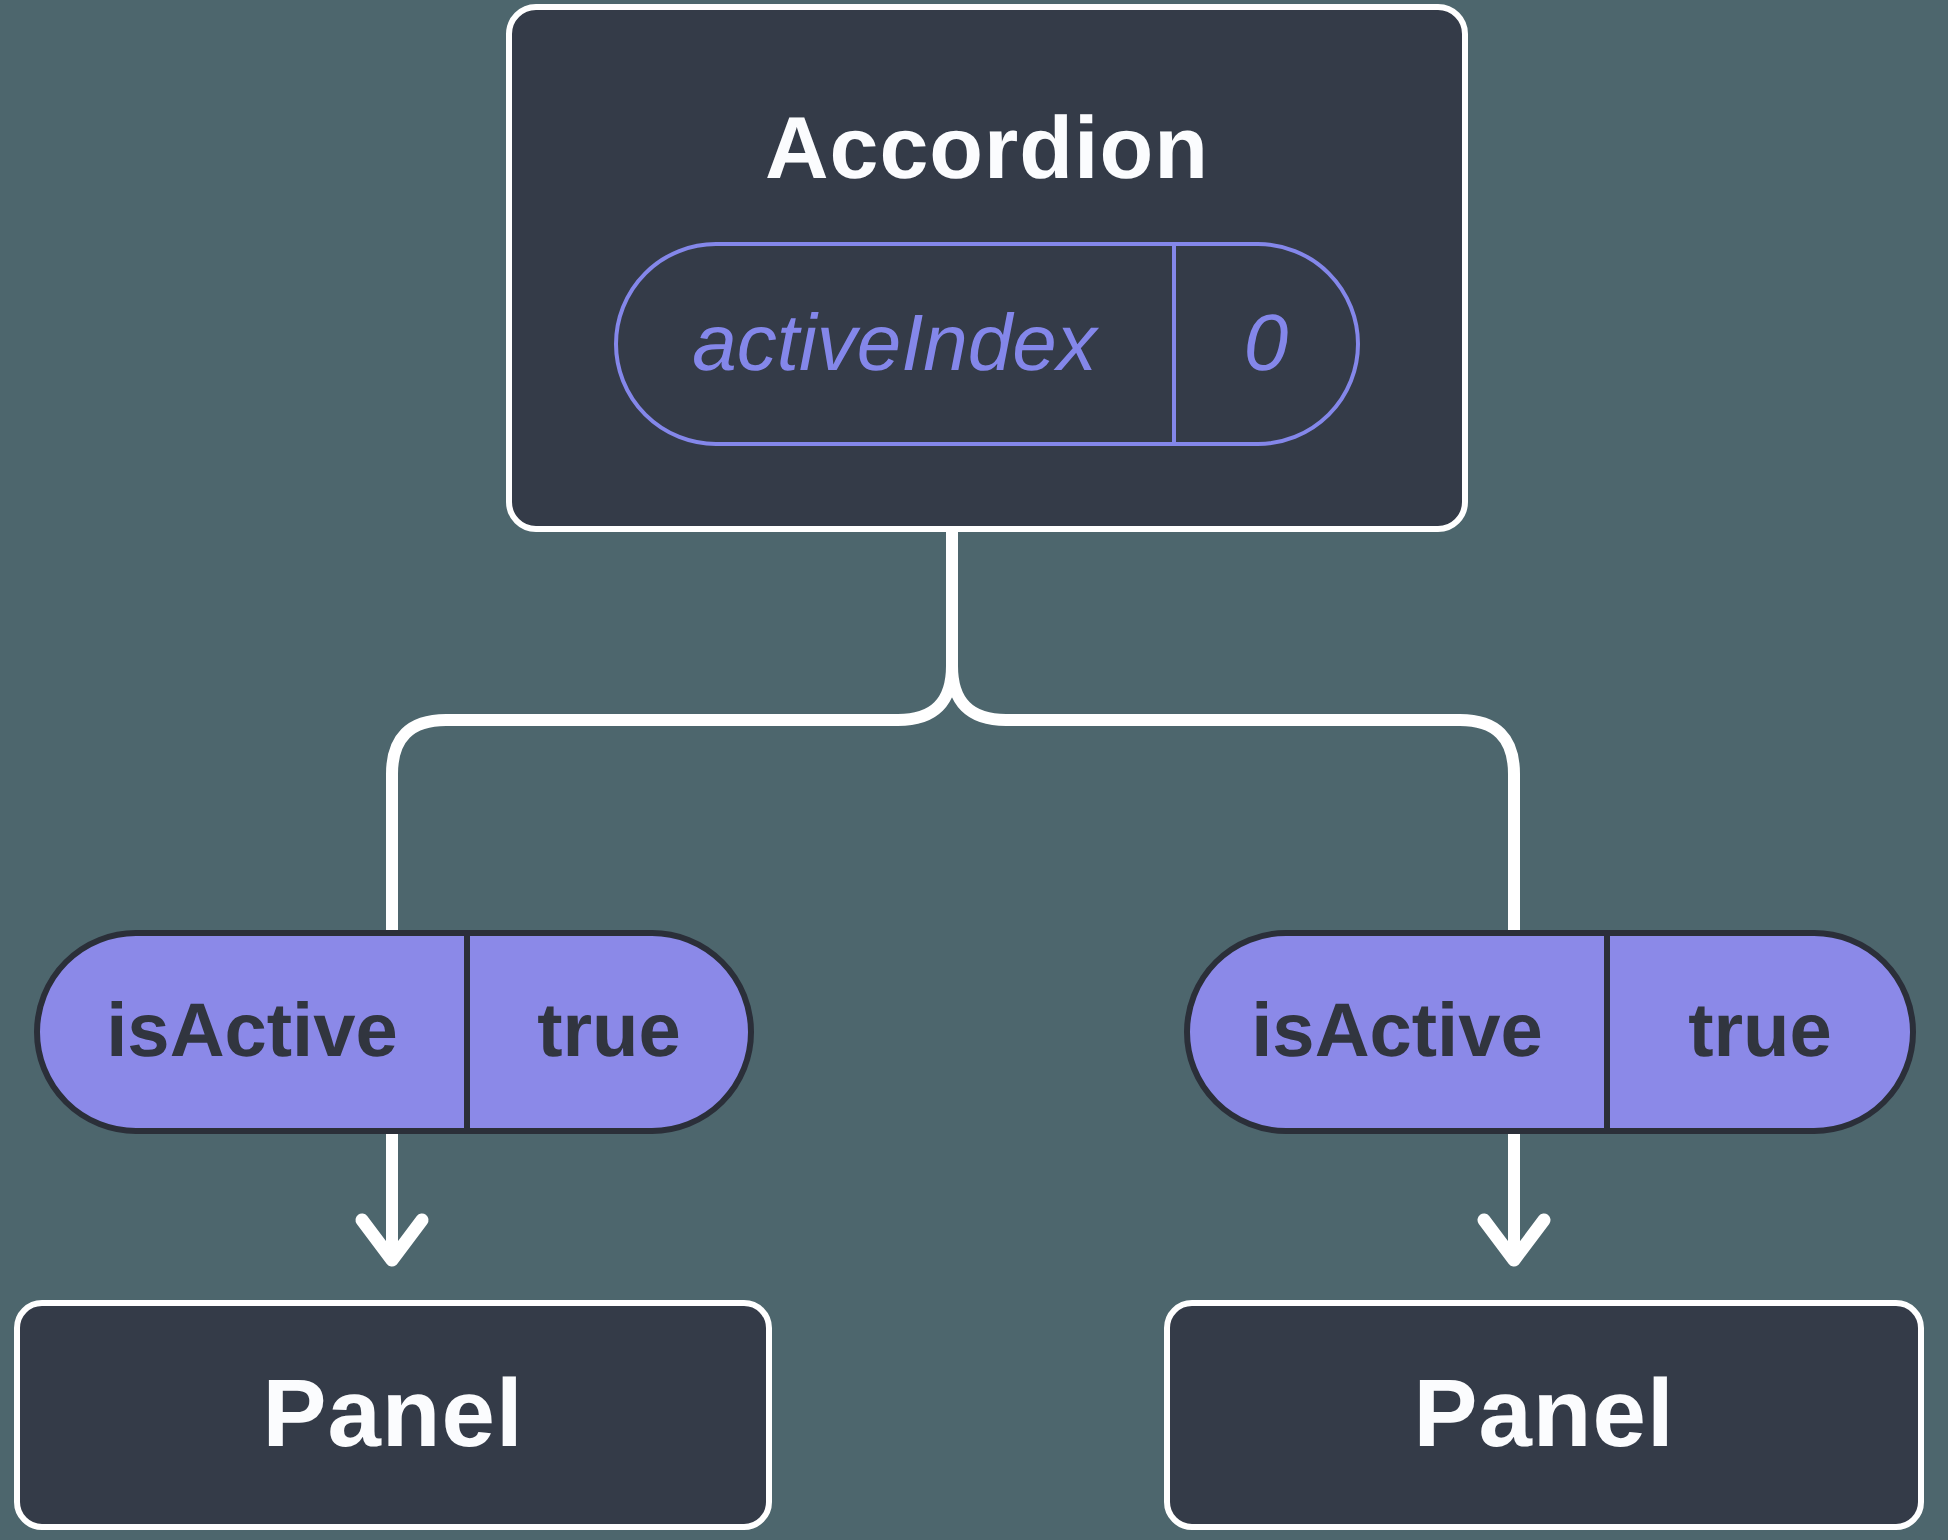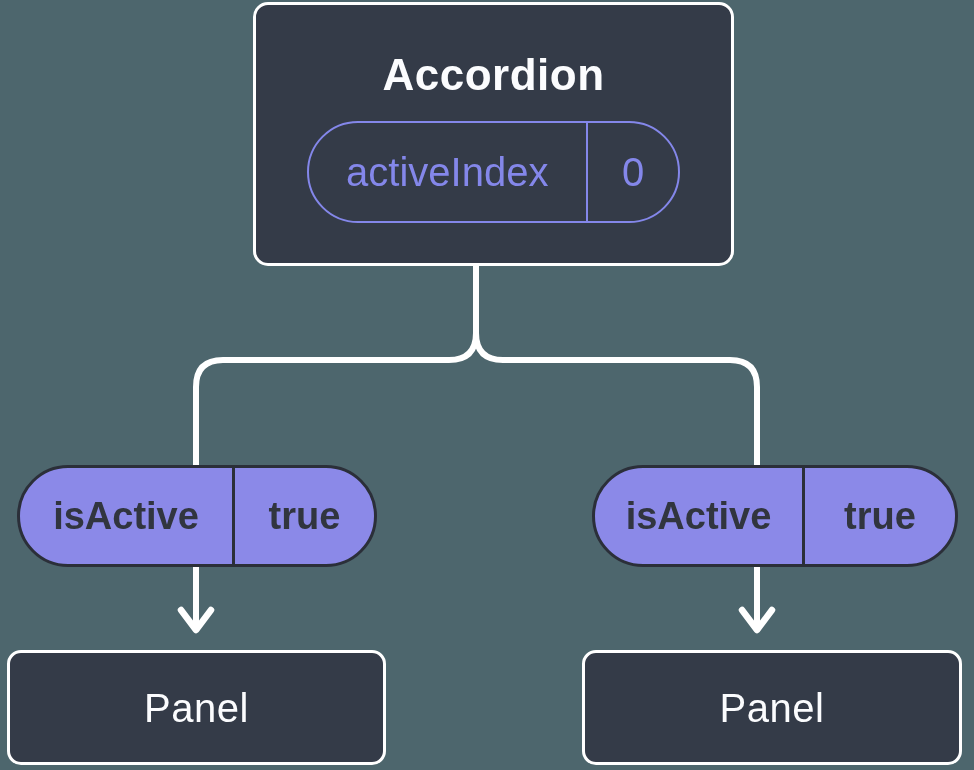--- a/index.html
+++ b/index.html
@@ -66,21 +66,21 @@
   }
   .state-pill .seg-name { flex: 1 1 auto; }
   .state-pill .seg-value { flex: 0 0 90px; }
   .state-pill .divider { flex: 0 0 2.5px; background: var(--accent-purple); }
   .seg {
     display: flex;
     align-items: center;
     justify-content: center;
     line-height: 1;
   }
-  .state-pill .seg { font-size: 40px; font-weight: 500; }
+  .state-pill .seg { font-size: 40px; font-weight: 500; font-style: italic; }
   .prop-pill {
     position: absolute;
     top: 465px;
     height: 102px;
     background: var(--pill-fill);
     border: 3px solid var(--pill-dark);
     color: var(--pill-text);
   }
   .prop-pill .seg { font-size: 38px; font-weight: 700; }
   .prop-pill .divider { flex: 0 0 3px; background: var(--pill-dark); }
@@ -92,22 +92,22 @@
   .prop-pill-right .seg-value { flex: 1 1 auto; }
   .panel-node {
     top: 650px;
     height: 115px;
     justify-content: center;
     border-radius: 14px;
   }
   .panel-node-left { left: 7px; width: 379px; }
   .panel-node-right { left: 582px; width: 380px; }
   .panel-title {
-    font-size: 40px;
-    font-weight: 400;
+    font-size: 48px;
+    font-weight: 700;
     line-height: 1;
     letter-spacing: 0.5px;
   }
 </style>
 </head>
 <body>
 
 <div class="canvas">
 
   <svg class="connectors" viewBox="0 0 974 770" fill="none" stroke="#FFFFFF" stroke-width="6" stroke-linecap="round" stroke-linejoin="round">

